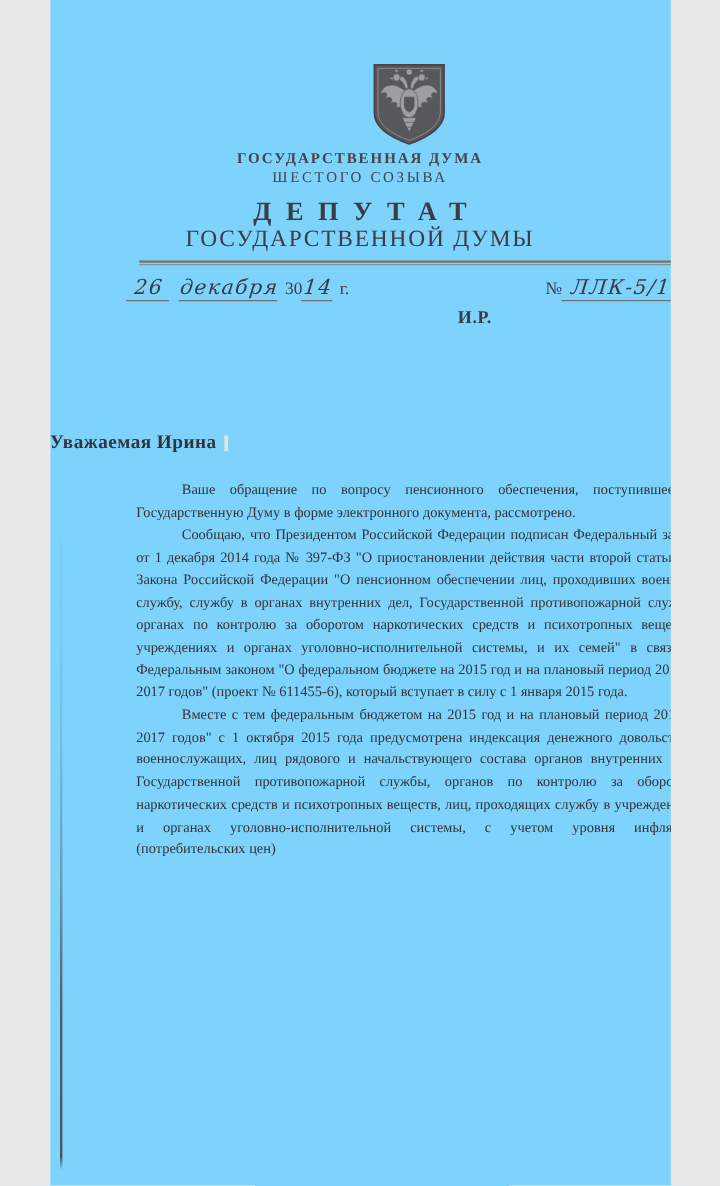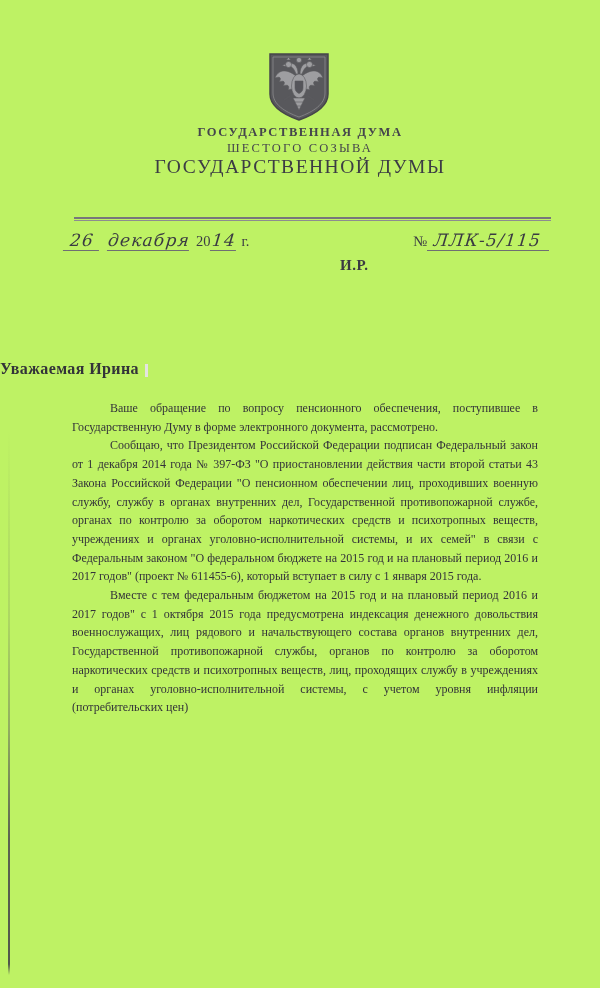--- a/index.html
+++ b/index.html
@@ -1,21 +1,21 @@
 <!DOCTYPE html>
 <html><head>
 <meta charset="utf-8">
 <style>
   * { margin:0; padding:0; box-sizing:border-box; }
   html,body { background:#e9e9e7; }
   .page {
     position:relative;
-    width:600px; height:988px;
+    width:517px; height:988px;
     margin:0 auto;
-    background:#bef264;
+    background:#7dd3fc;
     font-family:"Liberation Serif", serif;
     color:#35353c;
     overflow:hidden;
   }
   
   .emblem {
     position:absolute; left:268px; top:52px;
     width:62px; height:70px;
   }
   .letterhead {
@@ -125,28 +125,29 @@
       <path d="M25,46 h12 l-6,12 Z"></path>
       <path d="M26,50 h10 M27.5,54 h7" fill="none"></path>
 
       <path d="M22,44 l-6,4 M40,44 l6,4" fill="none" stroke-width="1.4"></path>
     </g>
   </svg>
 
   <div class="letterhead">
     <div class="org-line1">ГОСУДАРСТВЕННАЯ ДУМА</div>
     <div class="org-line3">ШЕСТОГО СОЗЫВА</div>
+    <div class="role-title">ДЕПУТАТ</div>
     <div class="role-subtitle">ГОСУДАРСТВЕННОЙ ДУМЫ</div>
   </div>
 
   <div class="double-rule"></div>
 
   <div class="ref-row">
     <div class="date-group">
-      <span class="hand u" style="min-width:36px">26</span><span style="display:inline-block;width:8px"></span><span class="hand u" style="min-width:82px">декабря</span><span style="display:inline-block;width:6px"></span><span class="printed">20</span><span class="hand u" style="min-width:26px">14</span><span style="display:inline-block;width:5px"></span><span class="printed">г.</span>
+      <span class="hand u" style="min-width:36px">26</span><span style="display:inline-block;width:8px"></span><span class="hand u" style="min-width:82px">декабря</span><span style="display:inline-block;width:6px"></span><span class="printed">30</span><span class="hand u" style="min-width:26px">14</span><span style="display:inline-block;width:5px"></span><span class="printed">г.</span>
     </div>
     <div class="num-group">
       <span class="printed">№</span><span class="u" style="min-width:122px"><span class="hand">ЛЛК-5/115</span></span>
     </div>
   </div>
 
   <div class="addressee">И.Р.</div>
 
   <div class="salutation">
     <span>Уважаемая Ирина</span><span class="redaction-mark"></span>

